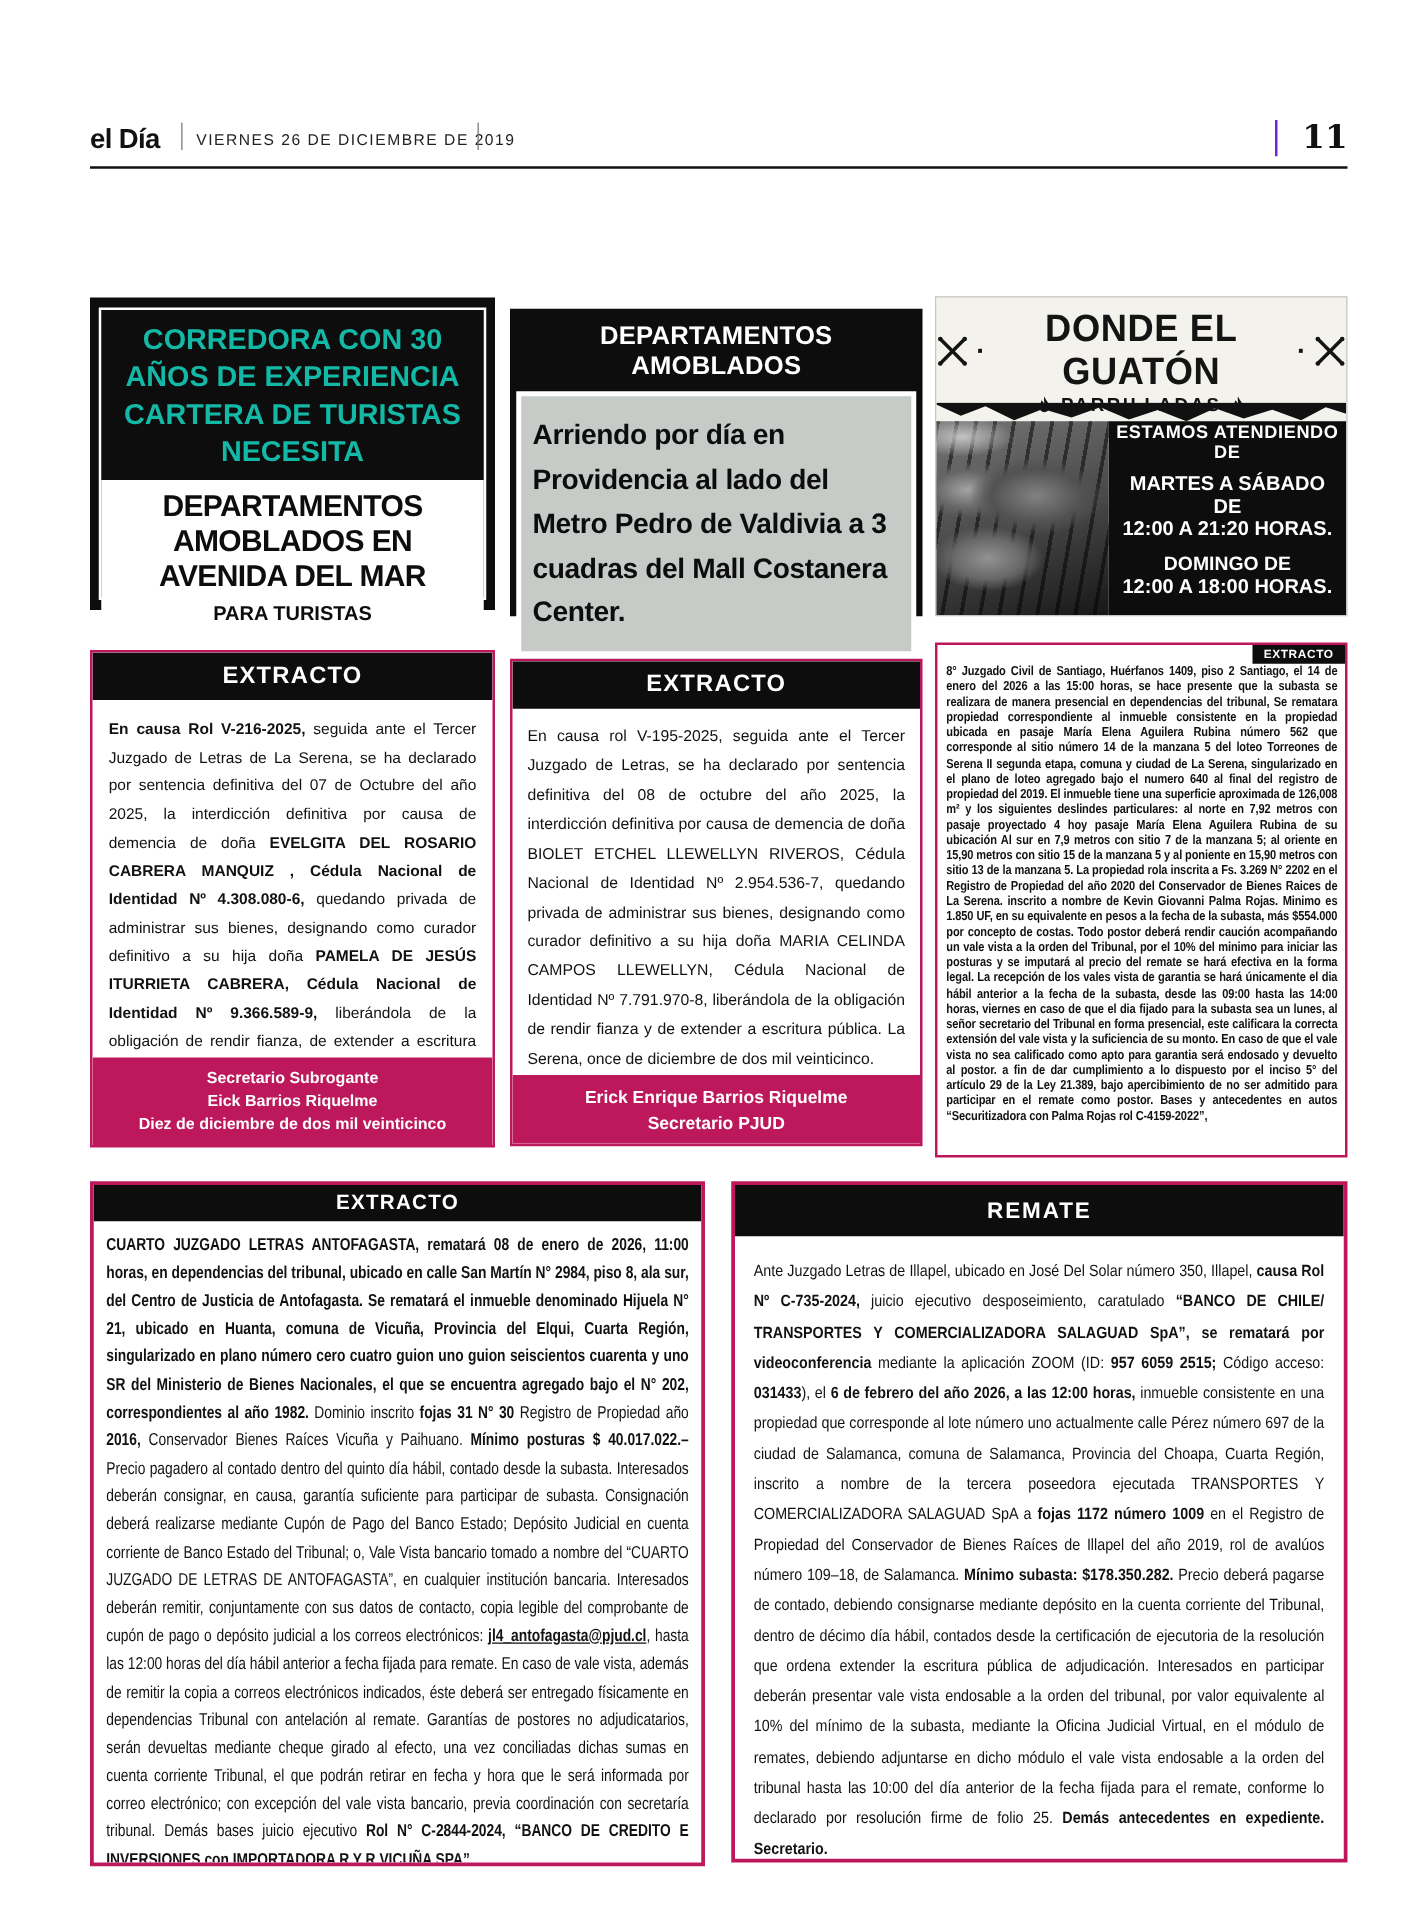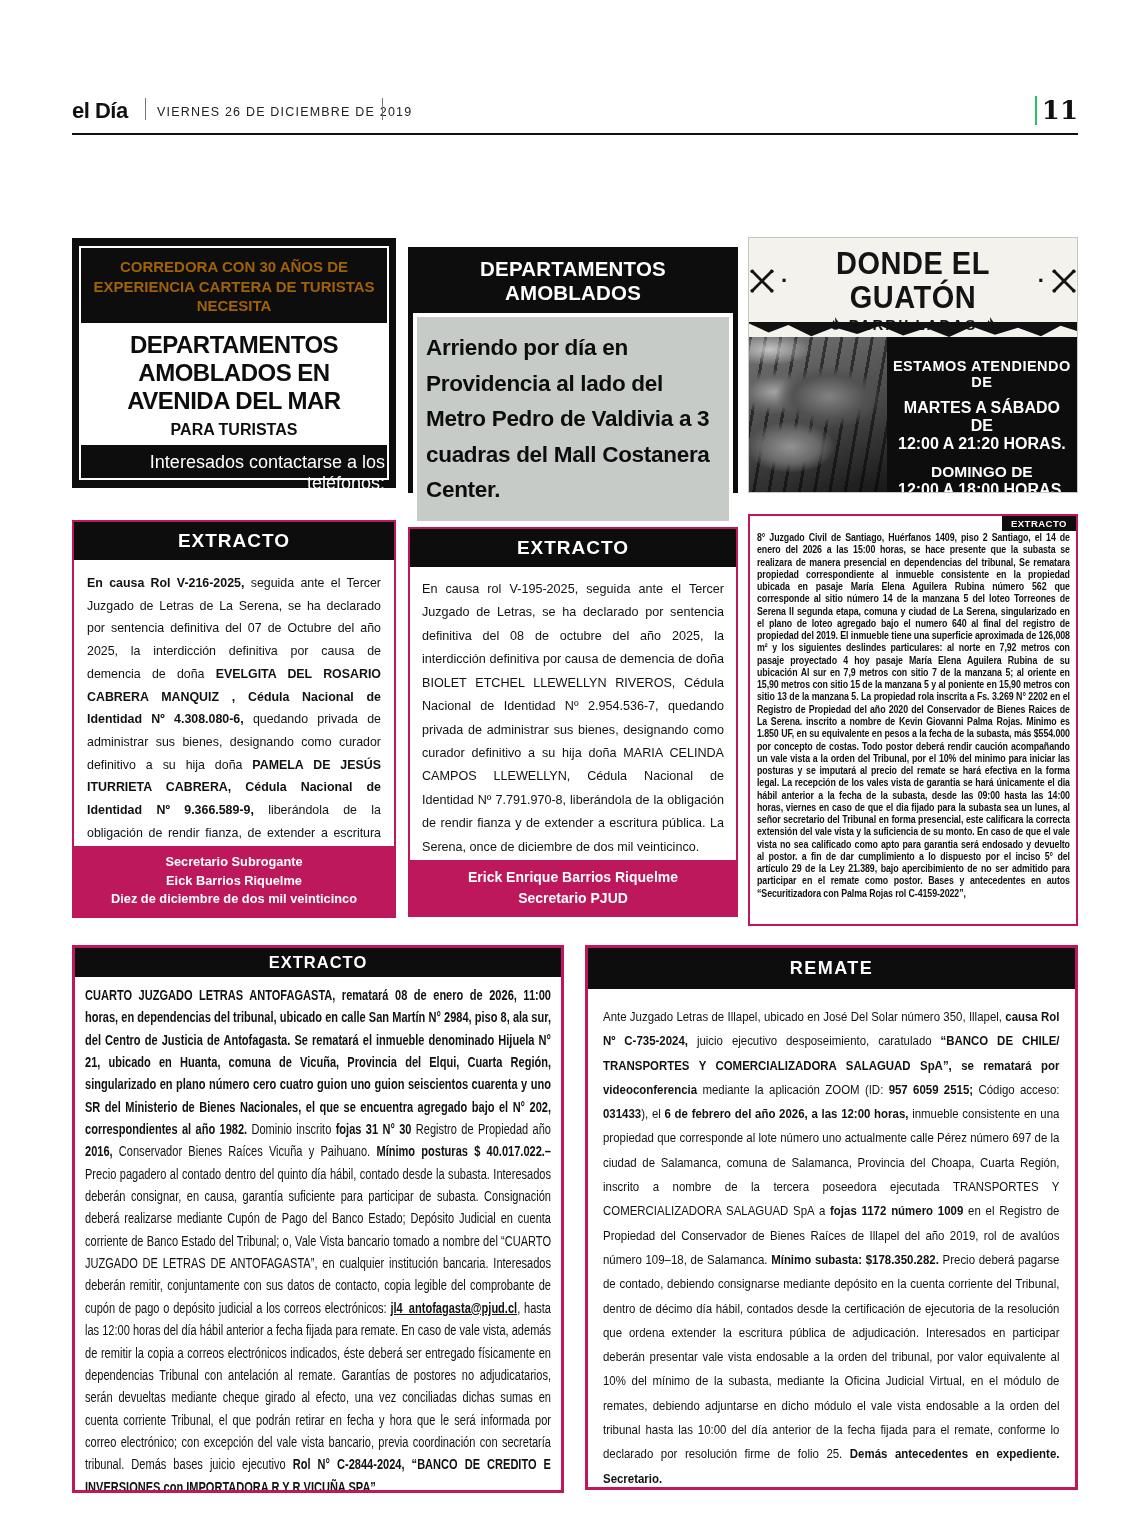--- a/index.html
+++ b/index.html
@@ -7,28 +7,28 @@
   body {
     width:1142px; height:1535px; position:relative;
     font-family:"Liberation Sans", sans-serif; color:#111;
   }
   
   .masthead { position:absolute; left:72px; top:96px; width:1006px; height:36px; }
   .brand { position:absolute; left:0; top:2px; font-size:22px; font-weight:bold; letter-spacing:-0.5px; }
   .mh-sep { position:absolute; top:2px; width:1px; height:22px; background:#777; }
   .mh-date { position:absolute; left:85px; top:9px; font-size:12.5px; letter-spacing:1.2px; color:#222; }
   .pageno { position:absolute; right:0; top:0; font-family:"DejaVu Serif", serif; font-weight:bold;
-            font-size:26px; border-left:2px solid #22c55e; padding-left:5px; line-height:1.1; }
+            font-size:26px; border-left:2px solid #6d28d9; padding-left:20px; line-height:1.1; }
   .mh-rule { position:absolute; left:72px; top:133px; width:1006px; height:2px; background:#111; }
 
   
   .ad1 { position:absolute; left:72px; top:238px; width:324px; height:250px;
          background:#0d0d0d; padding:8px 7px; }
   .ad1-frame { border:2px solid #fff; height:100%; display:flex; flex-direction:column; }
-  .ad1-top { color:#a16207; font-weight:bold; font-size:15px; line-height:1.3; text-align:center; padding:9px 6px 7px; }
+  .ad1-top { color:#14b8a6; font-weight:bold; font-size:23px; line-height:1.3; text-align:center; padding:9px 6px 7px; }
   .ad1-mid { background:#fff; color:#0d0d0d; text-align:center; padding:8px 4px 6px; }
   .ad1-title { font-weight:bold; font-size:24px; line-height:1.18; letter-spacing:-0.5px; }
   .ad1-sub { font-weight:bold; font-size:16px; margin-top:6px; }
   .ad1-bot { color:#fff; text-align:center; padding:7px 2px 6px; }
   .ad1-contact { font-size:18px;text-align:right; }
   .ad1-phones { font-size:22.5px; font-weight:bold; letter-spacing:0.5px; margin-top:3px; }
 
   .ad2 { position:absolute; left:408px; top:247px; width:330px; height:246px;
          background:#0d0d0d; display:flex; flex-direction:column; }
   .ad2-head { color:#fff; font-weight:bold; font-size:20.5px; text-align:center; padding:10px 4px 8px; letter-spacing:0.2px; }
@@ -52,21 +52,21 @@
   .ad3-bottom { display:flex; height:157px; }
   .ad3-photo { width:42%; height:100%;
      background:
        radial-gradient(ellipse 70px 26px at 15% 8%, rgba(220,216,210,.8) 0%, transparent 60%),
        radial-gradient(ellipse 62px 36px at 30% 70%, #9b9186 0%, #6e675e 45%, transparent 72%),
        radial-gradient(ellipse 72px 42px at 58% 38%, #8a8177 0%, #57514a 50%, transparent 74%),
        radial-gradient(ellipse 52px 30px at 18% 35%, #aaa29a 0%, #6b655d 50%, transparent 76%),
        repeating-linear-gradient(100deg, rgba(0,0,0,.5) 0 3px, transparent 3px 15px),
        linear-gradient(160deg,#7b756d 0%,#4a453f 55%,#181613 100%);
      filter:grayscale(1); }
-  .ad3-panel { flex:1; background:#0d0d0d; color:#fff; text-align:center; padding:21px 6px 6px;
+  .ad3-panel { flex:1; background:#0d0d0d; color:#fff; text-align:center; padding:1px 6px 6px;
      display:flex; flex-direction:column; }
   .ad3-l1 { font-weight:bold; font-size:14.5px; letter-spacing:0.5px; }
   .ad3-l2 { font-weight:bold; font-size:16px; margin-top:9px; }
   .ad3-l3 { font-weight:bold; font-size:16px; }
   .ad3-l4 { font-weight:bold; font-size:15.5px; margin-top:10px; }
   .ad3-l5 { font-weight:bold; font-size:16px; }
 
   
   .extbox { position:absolute; background:#fff; border:2px solid #be185d; display:flex; flex-direction:column; overflow:hidden; }
   .ext-head { background:#0d0d0d; color:#fff; text-align:center; font-weight:bold; font-size:19px; letter-spacing:1px; padding:8px 0; flex:0 0 auto; }

